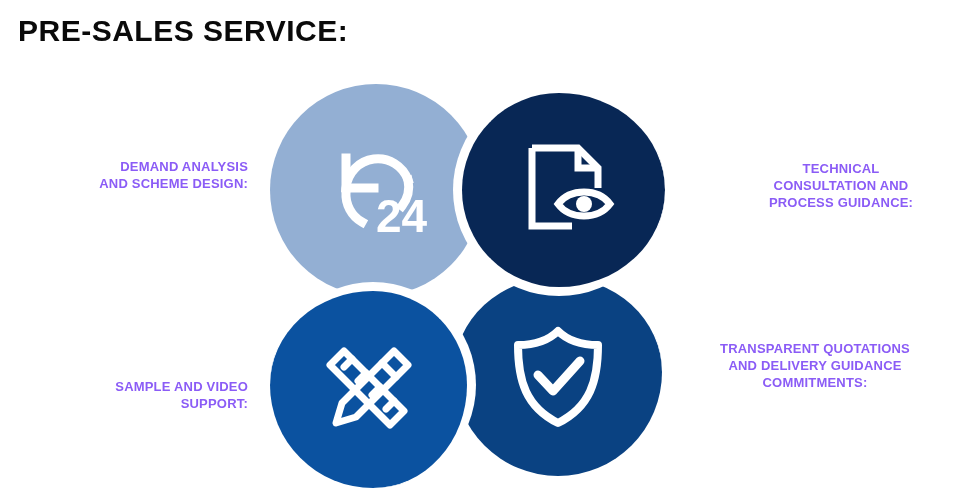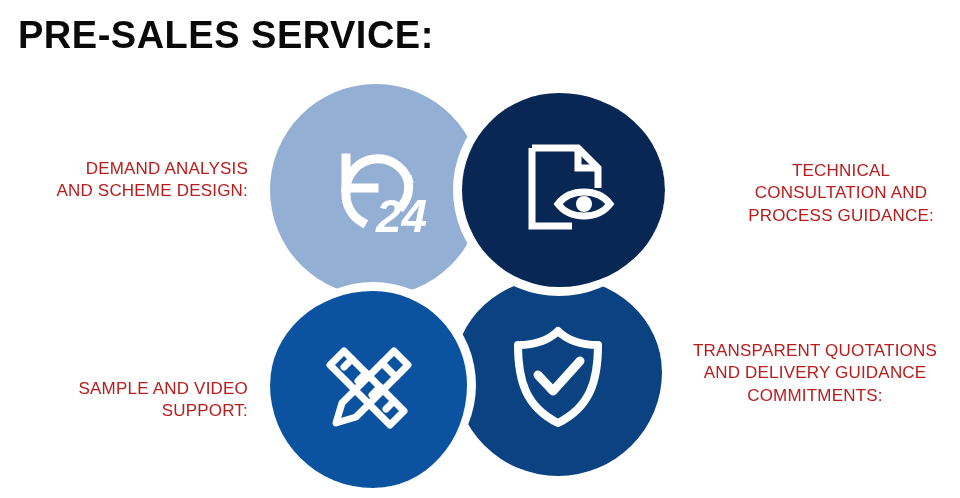--- a/index.html
+++ b/index.html
@@ -14,21 +14,21 @@
     overflow: hidden;
     font-family: "Liberation Sans", sans-serif;
     color: #111111;
   }
 
   
   #page-title {
     position: absolute;
     left: 18px;
     top: 14px;
-    font-size: 38px;
+    font-size: 30px;
     font-weight: bold;
     letter-spacing: 0.5px;
     color: #0a0a0a;
     white-space: nowrap;
   }
 
   
   #circle-cluster {
     position: absolute;
     left: 270px;
@@ -50,21 +50,20 @@
   }
 
   
   #circle-demand {
     left: 0px;
     top: 6px;
     width: 212px;
     height: 212px;
     background: #93afd3;
     z-index: 1;
-    font-style: italic;
   }
   
   #circle-technical {
     left: 183px;
     top: 6px;
     width: 212px;
     height: 212px;
     background: #082755;
     z-index: 3;
     border-left: 9px solid #ffffff;
@@ -89,25 +88,25 @@
     width: 208px;
     height: 208px;
     background: #0a4282;
     z-index: 2;
     border-top: 9px solid #ffffff;
   }
 
   
   .label {
     position: absolute;
-    font-size: 17px;
-    font-weight: normal;
+    font-size: 13px;
+    font-weight: bold;
     line-height: 1.32;
     letter-spacing: 0.2px;
-    color: #b91c1c;
+    color: #8b5cf6;
     white-space: pre-line;
   }
   .label-left  { text-align: right; }
   .label-right { text-align: center;  }
 
   #label-demand      { right: 712px; top: 158px; width: 240px; }
   #label-sample      { right: 712px; top: 350px; width: 240px; margin-top: 28px; }
   #label-technical   { left: 727px;  top: 160px; width: 228px; }
   #label-transparent { left: 669px;  top: 340px; width: 292px; }
 </style>

